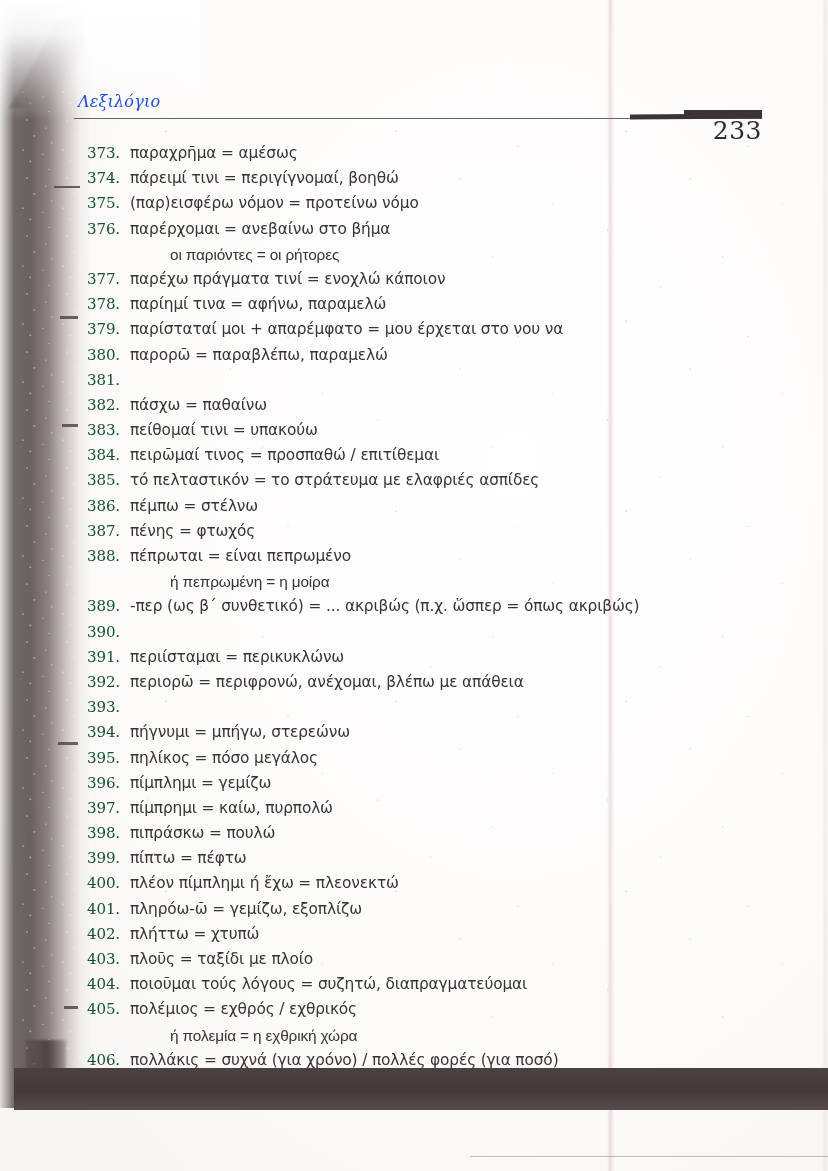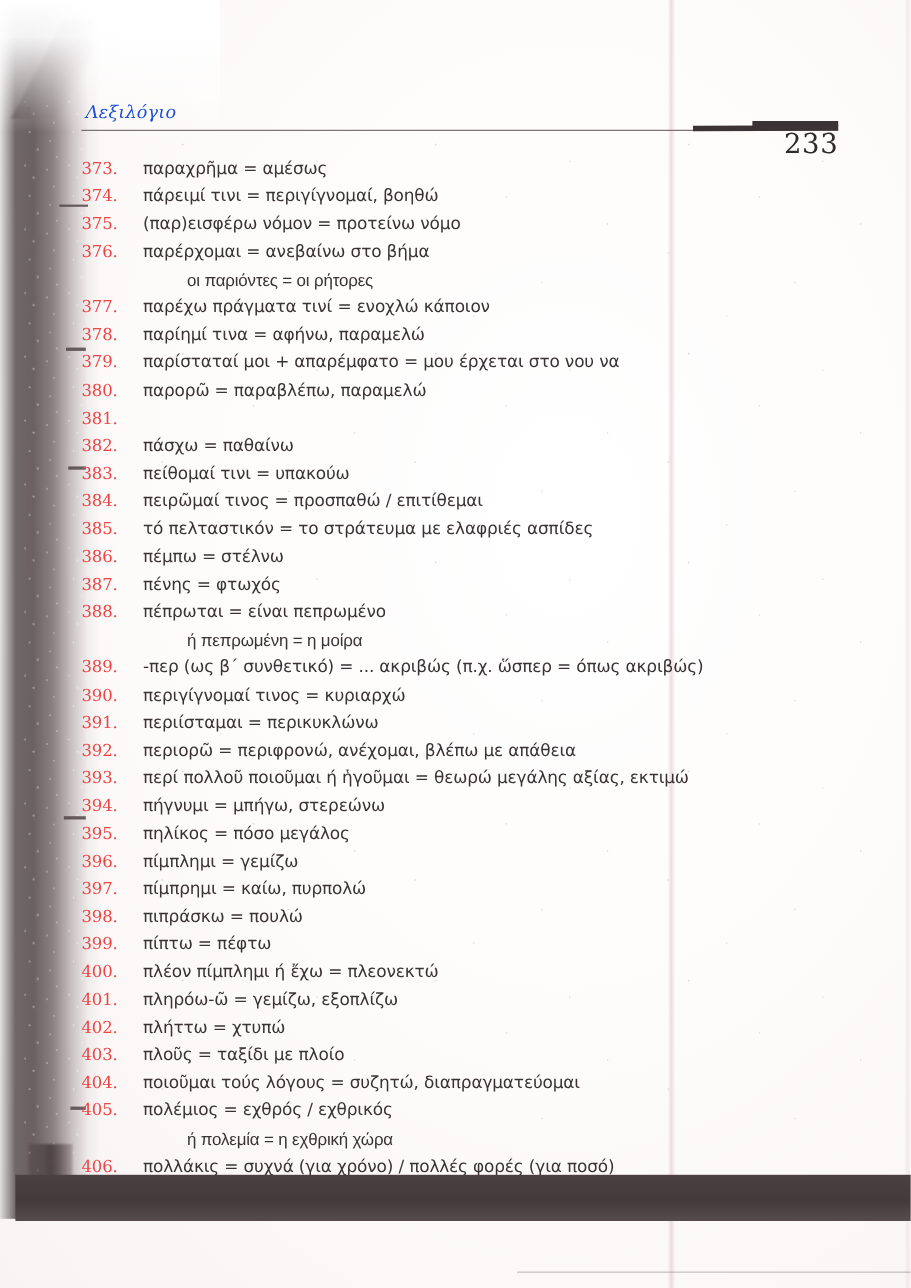--- a/index.html
+++ b/index.html
@@ -198,23 +198,24 @@
   .entry {
     position: relative;
     display: flex;
     align-items: baseline;
     height: 25.2px;
     white-space: nowrap;
   }
   .entry-num {
     width: 46px;
     flex: none;
+    text-align: right;
     font-family: "DejaVu Serif", serif;
     font-size: 15px;
-    color: #ef4444;
+    color: #14532d;
     padding-right: 10px;
     letter-spacing: -0.1px;
   }
   .entry-text {
     font-family: "DejaVu Sans", sans-serif;
     font-size: 15.4px;
     color: #3a3234;
     letter-spacing: -0.15px;
   }
   .subentry {
@@ -345,33 +346,31 @@
         <span class="entry-num">388.</span>
         <span class="entry-text">πέπρωται = είναι πεπρωμένο</span>
       </div>
       <div class="subentry"><span class="entry-text">ή πεπρωμένη = η μοίρα</span></div>
       <div class="entry">
         <span class="entry-num">389.</span>
         <span class="entry-text">-περ (ως β΄ συνθετικό) = ... ακριβώς (π.χ. ὥσπερ = όπως ακριβώς)</span>
       </div>
       <div class="entry">
         <span class="entry-num">390.</span>
-        <span class="entry-text">περιγίγνομαί τινος = κυριαρχώ</span>
       </div>
       <div class="entry">
         <span class="entry-num">391.</span>
         <span class="entry-text">περιίσταμαι = περικυκλώνω</span>
       </div>
       <div class="entry">
         <span class="entry-num">392.</span>
         <span class="entry-text">περιορῶ = περιφρονώ, ανέχομαι, βλέπω με απάθεια</span>
       </div>
       <div class="entry">
         <span class="entry-num">393.</span>
-        <span class="entry-text">περί πολλοῦ ποιοῦμαι ή ἡγοῦμαι = θεωρώ μεγάλης αξίας, εκτιμώ</span>
       </div>
       <div class="entry">
         <span class="entry-num">394.</span>
         <span class="entry-text">πήγνυμι = μπήγω, στερεώνω</span>
       </div>
       <div class="entry">
         <span class="entry-num">395.</span>
         <span class="entry-text">πηλίκος = πόσο μεγάλος</span>
       </div>
       <div class="entry">

